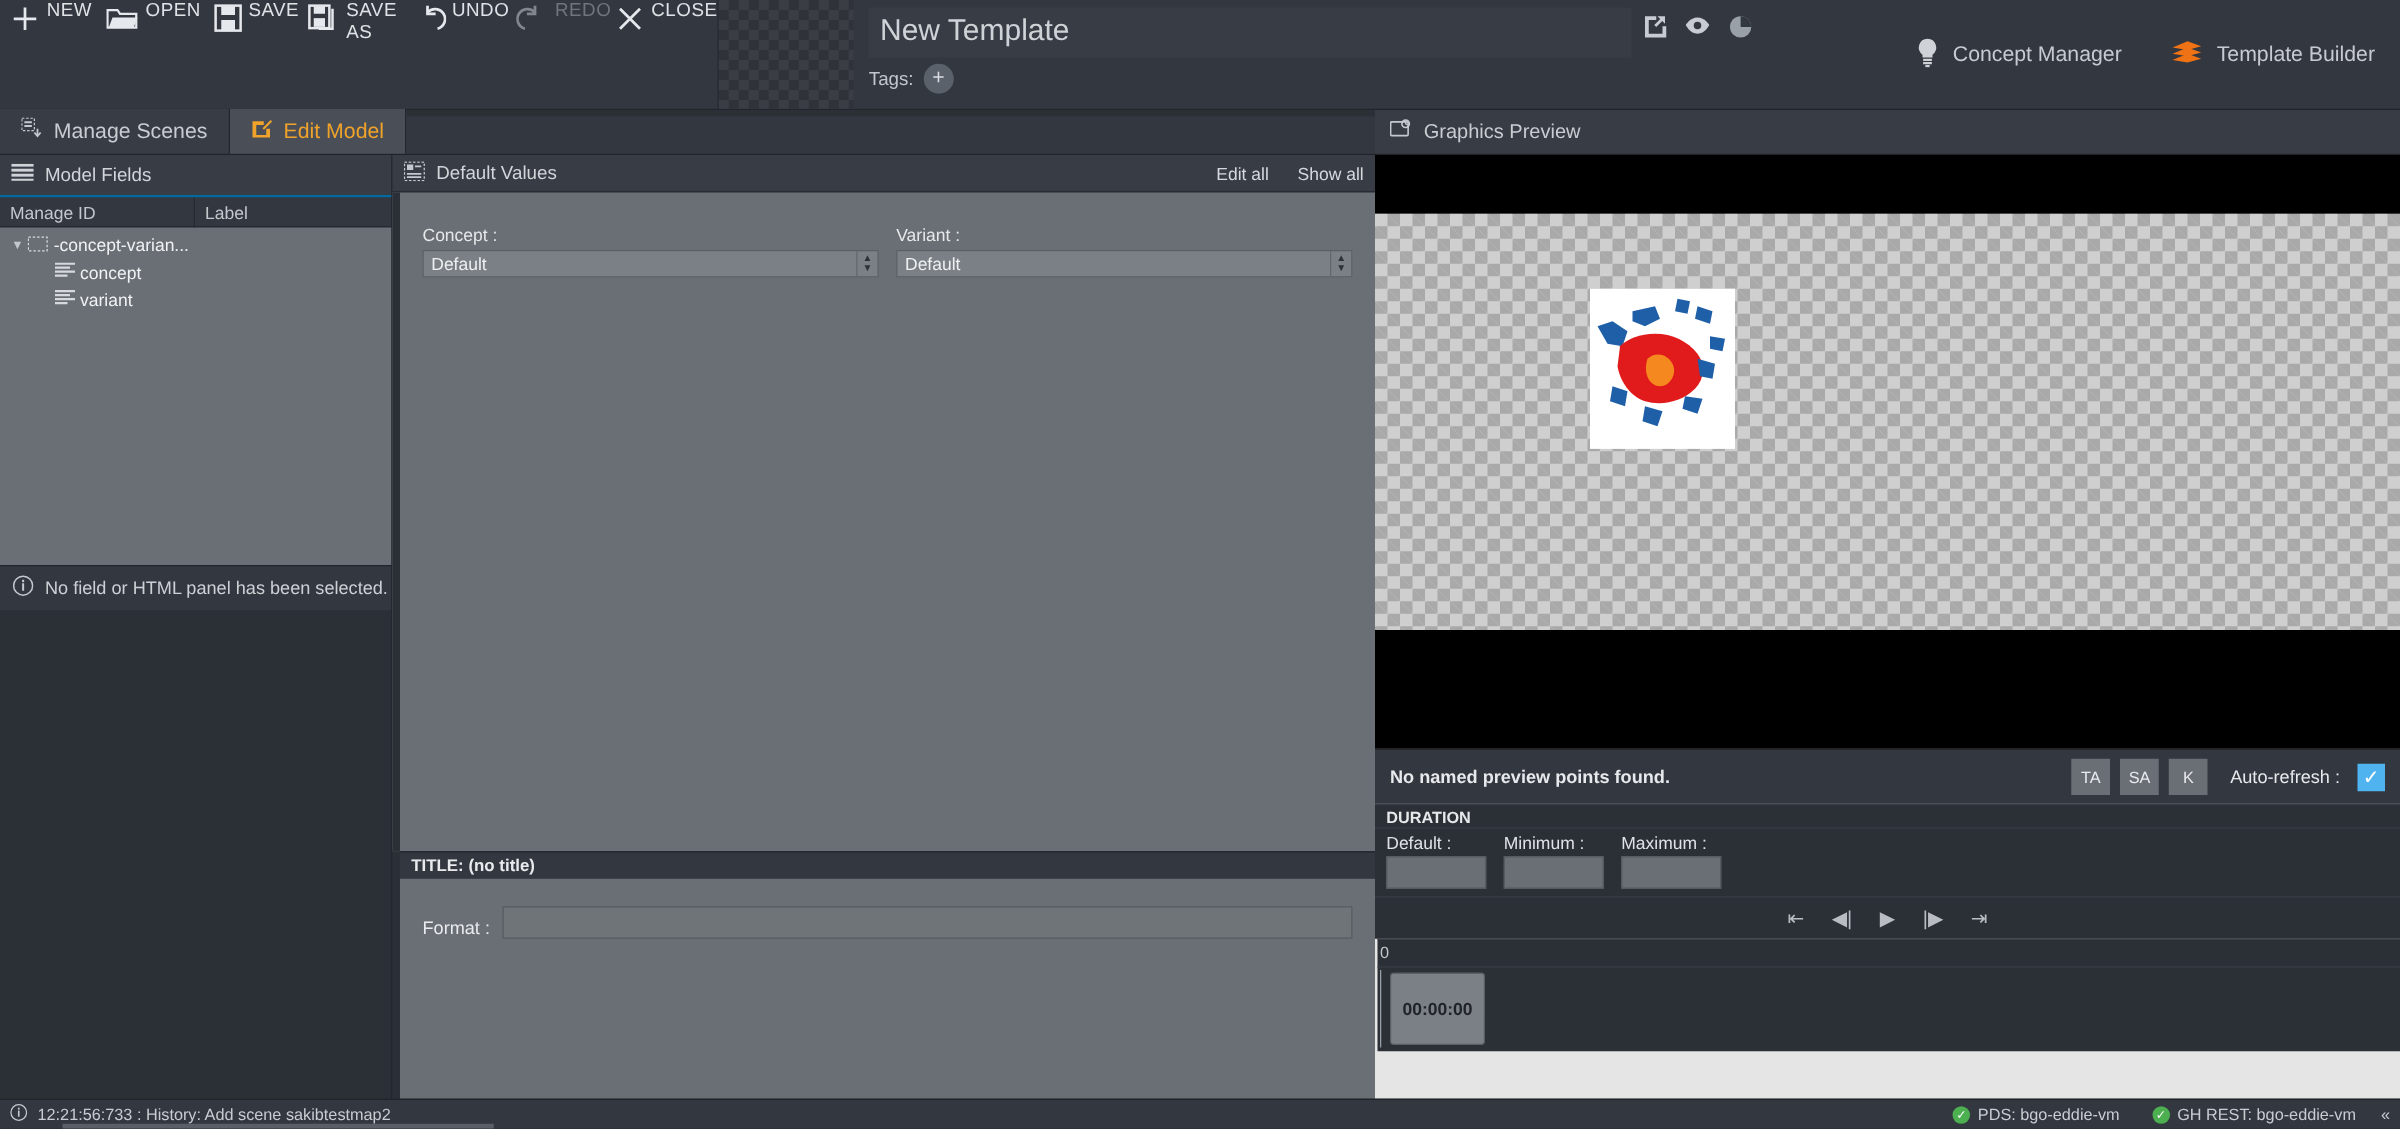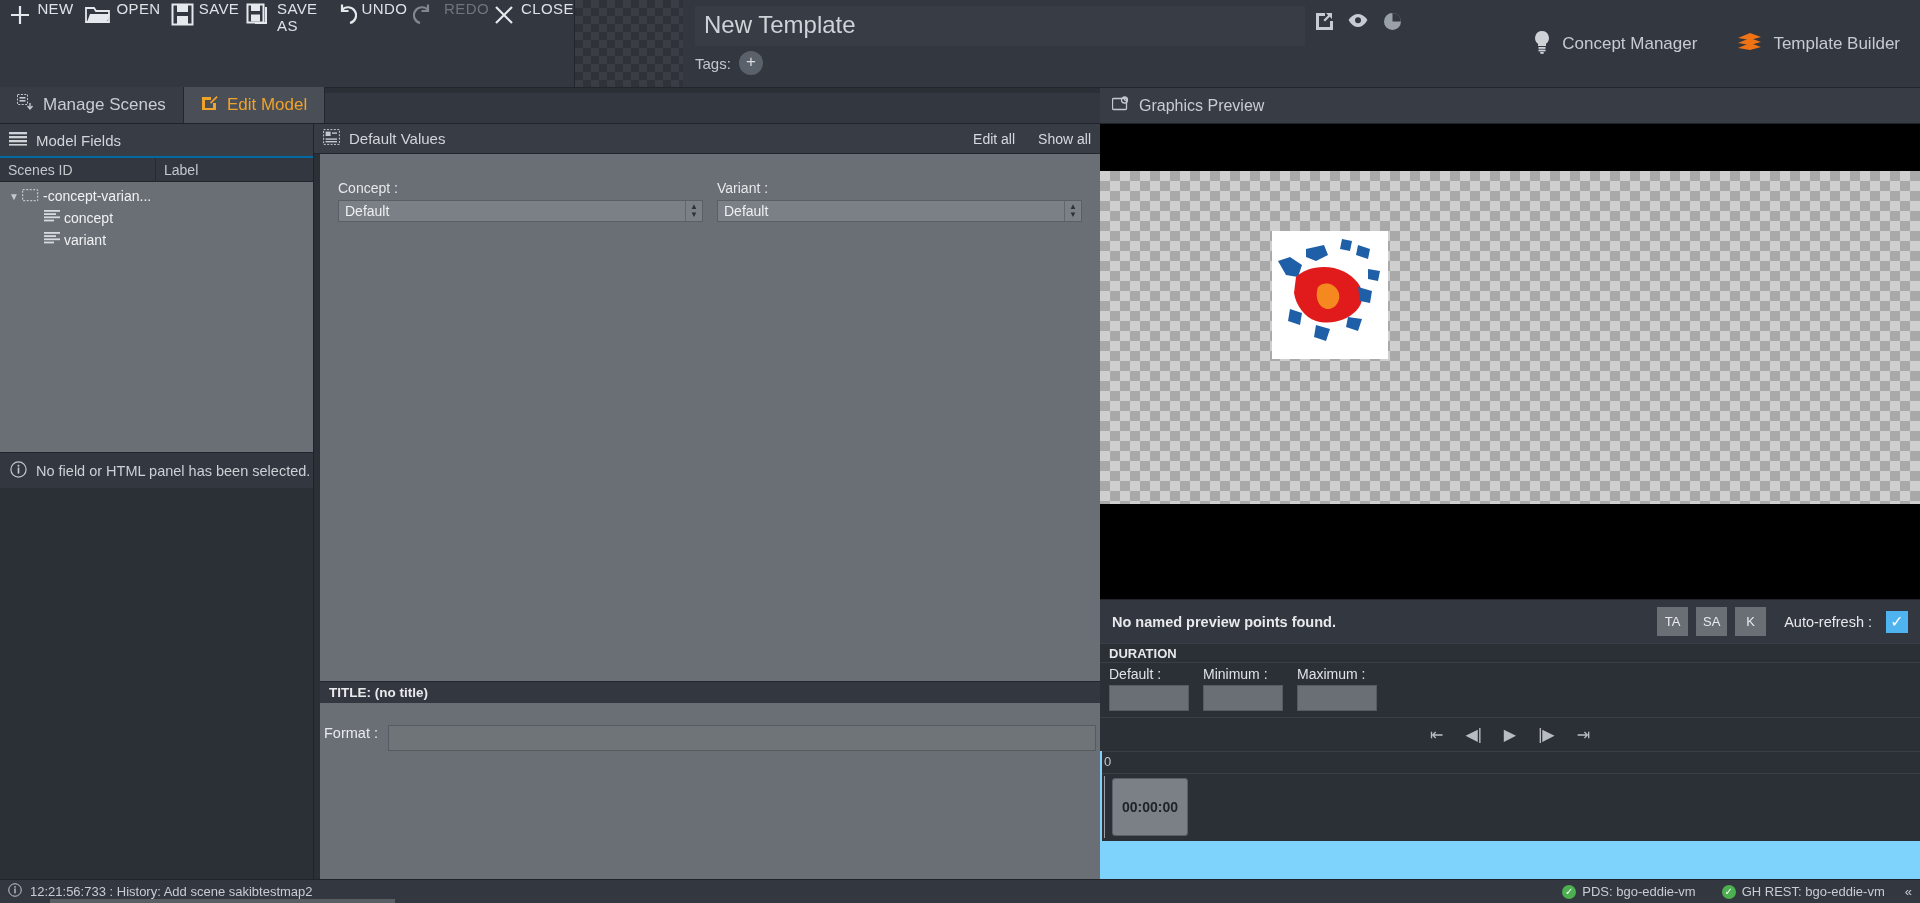--- a/index.html
+++ b/index.html
@@ -153,32 +153,32 @@
     color: #2e3238; font-size: 8px; line-height: 8px;
   }
   #title-bar {
     height: 22px; background: #33373f; display: flex; align-items: center;
     padding-left: 9px; font-size: 13.5px; color: #e8eaed; font-weight: bold;
     border-top: 1px solid #23262c; margin-left: 6px;
   }
   #format-area {
     background: #6a6f75; height: 176px; padding-top: 22px; margin-left: 6px;
   }
-  .format-row { display: flex; align-items: flex-start; padding: 0 4px; }
+  .format-row { display: flex; align-items: flex-end; padding: 0 18px; }
   .format-row .lbl { font-size: 14.5px; color: #e9ebee; margin-right: 10px; }
   .format-row input {
     flex: 1; height: 26px; background: #6f7479; border: 1px solid #565b61;
     color: #eef0f2; font-family: "Liberation Sans", sans-serif; font-size: 14px;
     padding: 0 6px; outline: none;
   }
 
   
   #right-panel {
     position: absolute; left: 1100px; top: 124px; width: 820px; height: 755px;
-    background: #7dd3fc;
+    background: #e5e5e5;
   }
   #preview-stage {
     height: 475px; background: #000; position: relative; overflow: hidden;
   }
   #checker {
     position: absolute; left: 0; top: 47px; width: 820px; height: 333px;
     background-color: #cfcfcf;
     background-image:
       linear-gradient(45deg, #a9a9a9 25%, transparent 25%, transparent 75%, #a9a9a9 75%),
       linear-gradient(45deg, #a9a9a9 25%, transparent 25%, transparent 75%, #a9a9a9 75%);
@@ -441,21 +441,21 @@
           <rect y="0" width="18" height="2.3" fill="#cfd3d8"></rect>
           <rect y="4" width="18" height="2.3" fill="#cfd3d8"></rect>
           <rect y="8" width="18" height="2.3" fill="#cfd3d8"></rect>
           <rect y="12" width="18" height="1.6" fill="#cfd3d8"></rect>
         </svg>
     </span>
     <span>Model Fields</span>
   </div>
 
   <div id="tree-cols">
-    <div class="c1">Scenes ID</div>
+    <div class="c1">Manage ID</div>
     <div class="c2">Label</div>
   </div>
 
   <div id="tree-body">
     <div class="tree-row">
       <span class="twisty">▼</span>
       <span>
         <svg width="17" height="14" viewBox="0 0 17 14">
             <rect x="0.7" y="1.7" width="15" height="11" fill="none" stroke="#d6d9de" stroke-dasharray="2 1.5"></rect>
           </svg>

